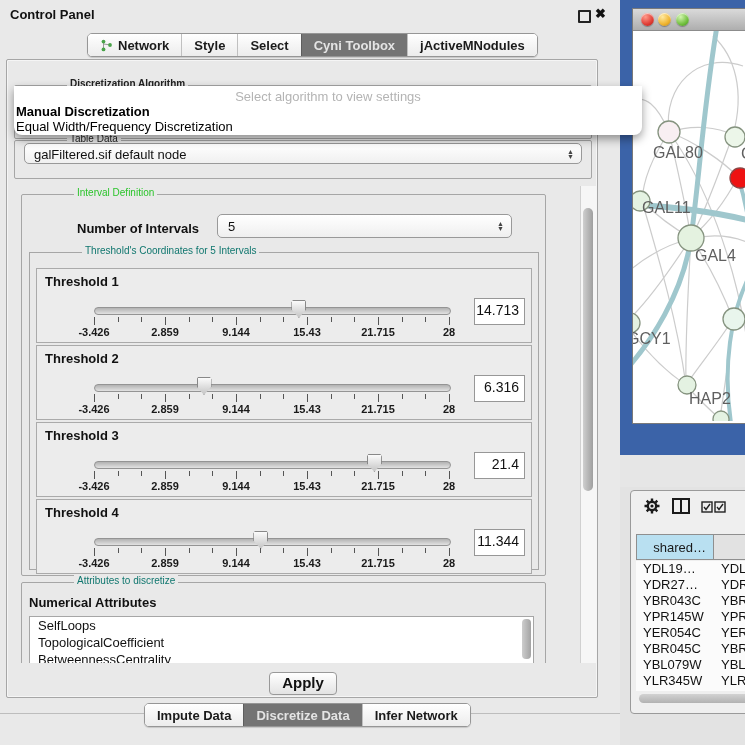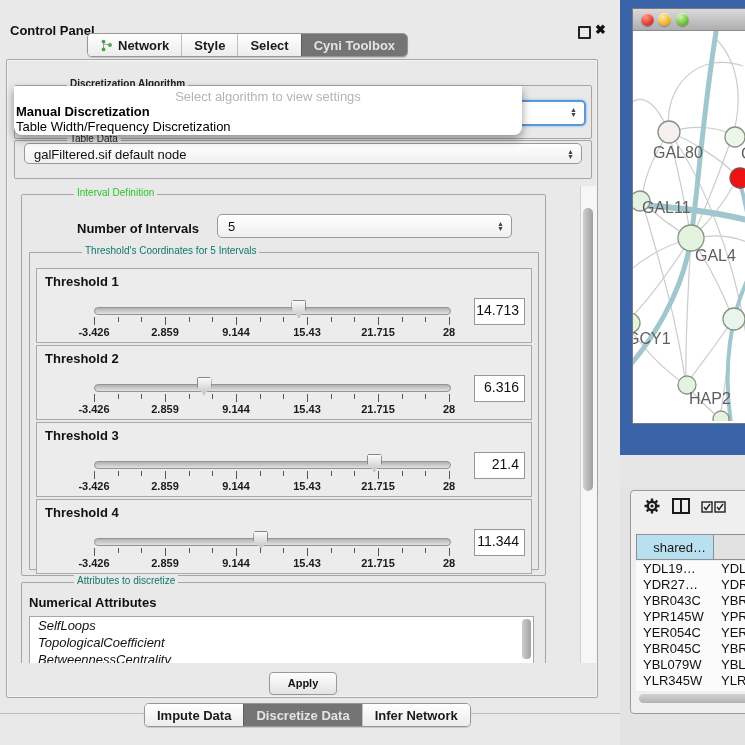--- a/index.html
+++ b/index.html
@@ -1,20 +1,20 @@
 <!DOCTYPE html>
 <html><head>
 <meta charset="utf-8">
 <style>
   html,body{margin:0;padding:0;}
   body{width:745px;height:745px;overflow:hidden;font-family:"Liberation Sans",sans-serif;background:#e6e6e6;}
   #root{position:relative;width:745px;height:745px;background:#e6e6e6;}
   
   #left{position:absolute;left:0;top:0;width:620px;height:745px;background:#e9e9e9;}
-  #titlebar{position:absolute;left:0;top:16px;width:728px;height:28px;}
+  #titlebar{position:absolute;left:0;top:0;width:728px;height:28px;}
   #panel-title{position:absolute;left:10px;top:7px;font-size:13px;font-weight:bold;color:#111;}
   #float-btn{position:absolute;left:578px;top:10px;width:9px;height:9px;border:2px solid #222;border-radius:1px;}
   #close-btn{position:absolute;left:595px;top:6px;font-size:13px;font-weight:bold;color:#111;}
   .tabrow{position:absolute;display:flex;height:22px;border:1px solid #969696;border-radius:5px;overflow:hidden;background:#fff;box-shadow:0 1px 1px rgba(0,0,0,.15);}
   .tab{display:flex;align-items:center;gap:5px;padding:0 12px;font-size:13px;font-weight:bold;color:#1a1a1a;background:linear-gradient(#ffffff,#ececec);border-left:1px solid #c0c0c0;}
   .tab:first-child{border-left:none;}
   .tab.selected{background:#747474;color:#e4e4e4;border-left:1px solid #5e5e5e;}
   #top-tabs{left:87px;top:33px;}
   #bottom-tabs{left:144px;top:703px;}
   #bottom-line{position:absolute;left:0;top:713px;width:620px;height:1px;background:#bdbdbd;}
@@ -22,21 +22,21 @@
   .groupbox{position:absolute;border:1px solid #a6a6a6;border-radius:2px;}
   .grouplabel{position:absolute;top:-8px;left:8px;background:#e9e9e9;padding:0 3px;font-size:10px;white-space:nowrap;margin-left:44px;}
   .g-green{color:#2bc42b;}
   .g-blue{color:#0f766e;}
   .g-dark{color:#222;font-weight:bold;}
   
   #alg-group{left:7px;top:25px;width:576px;height:52px;}
   #alg-combo{position:absolute;left:9px;top:14px;width:558px;height:22px;background:#fff;border:2px solid #5a99d8;border-radius:5px;box-shadow:0 0 3px #7db4e8;}
   .stepper{position:absolute;right:4px;top:2px;width:13px;height:16px;display:flex;flex-direction:column;align-items:center;justify-content:center;color:#444;font-size:7px;line-height:5px;}
   
-  #alg-popup{position:absolute;left:7px;top:26px;width:508px;height:49px;background:#fff;border-radius:0 0 8px 8px;box-shadow:0 4px 10px rgba(0,0,0,.4);z-index:6;}
+  #alg-popup{position:absolute;left:7px;top:26px;width:628px;height:49px;background:#fff;border-radius:0 0 8px 8px;box-shadow:0 4px 10px rgba(0,0,0,.4);z-index:6;}
   #alg-popup .prompt{position:absolute;left:0;top:3px;width:100%;text-align:center;font-size:13px;color:#b4b4b4;}
   #alg-popup .opt1{position:absolute;left:2px;top:18px;font-size:13px;font-weight:bold;color:#000;}
   #alg-popup .opt2{position:absolute;left:2px;top:33px;font-size:13px;color:#000;}
   
   #tdata-group{left:7px;top:80px;width:576px;height:37px;}
   #tdata-combo{position:absolute;left:9px;top:2px;width:558px;height:21px;background:linear-gradient(#ffffff,#f0f0f0);border:1px solid #999;border-radius:5px;font-size:13px;color:#111;line-height:21px;padding-left:9px;box-sizing:border-box;}
   
   #viewport{position:absolute;left:7px;top:126px;width:566px;height:477px;overflow:hidden;}
   #vscroll{position:absolute;left:573px;top:126px;width:15px;height:477px;background:#f6f6f6;border-left:1px solid #d0d0d0;}
   #vscroll .thumb{position:absolute;left:2px;top:22px;width:10px;height:283px;border-radius:5px;background:linear-gradient(90deg,#cfcfcf,#9f9f9f);}
@@ -51,23 +51,23 @@
   .th-thumb{position:absolute;top:31px;width:15px;height:18px;background:linear-gradient(#fbfbfb,#c6c6c6);border:1px solid #888;box-sizing:border-box;clip-path:polygon(10% 0,90% 0,100% 14%,100% 52%,50% 100%,0 52%,0 14%);}
   .th-ticks{position:absolute;left:0;top:48px;right:0;height:10px;}
   .th-ticks i{position:absolute;top:0;width:1px;height:5px;background:#555;}
   .th-ticks i.mj{height:8px;}
   .th-tlabels{position:absolute;left:0;top:57px;right:0;height:12px;}
   .th-tlabels b{position:absolute;transform:translateX(-50%);font-size:11px;color:#1a1a1a;white-space:nowrap;}
   .th-field{position:absolute;left:437px;top:29px;width:44px;height:22px;background:#fff;border:1px solid #979797;font-size:14px;color:#111;text-align:right;padding:3px 5px 0 0;}
   #attr-group{left:7px;top:396px;width:523px;height:130px;}
   #attr-title{position:absolute;left:7px;top:12px;font-size:13px;font-weight:bold;color:#111;}
   #attr-listbox{position:absolute;left:7px;top:33px;width:503px;height:90px;background:#fff;border:1px solid #a6a6a6;}
-  .attr-item{font-size:13px;color:#111;line-height:17px;padding-left:8px;font-style:italic;}
+  .attr-item{font-size:13px;color:#111;line-height:17px;padding-left:8px;}
   #attr-scroll{position:absolute;right:2px;top:2px;width:9px;height:40px;border-radius:4px;background:linear-gradient(90deg,#cdcdcd,#a3a3a3);}
-  #apply-btn{position:absolute;left:262px;top:612px;width:66px;height:21px;background:linear-gradient(#ffffff,#e3e3e3);border:1px solid #999;border-radius:4px;font-size:11px;font-weight:bold;color:#111;text-align:center;line-height:20px;}
+  #apply-btn{position:absolute;left:262px;top:612px;width:66px;height:21px;background:linear-gradient(#ffffff,#e3e3e3);border:1px solid #999;border-radius:4px;font-size:15px;font-weight:bold;color:#111;text-align:center;line-height:20px;}
   
   #right-top{position:absolute;left:620px;top:0;width:125px;height:455px;background:#3b63a8;}
   #netwin{position:absolute;left:632px;top:8px;width:125px;height:414px;border:1px solid #7a7a7a;background:#fff;}
   #netwin-titlebar{position:absolute;left:0;top:0;width:100%;height:21px;background:linear-gradient(#dadada,#aeaeae);border-bottom:1px solid #8c8c8c;}
   .tl{position:absolute;top:4px;width:13px;height:13px;border-radius:50%;box-shadow:inset 0 1px 1px rgba(255,255,255,.7),0 1px 1px rgba(0,0,0,.3);}
   #tl-red{left:8px;background:radial-gradient(circle at 35% 30%,#ff9a8a,#e03c34 60%,#a51e18);}
   #tl-yellow{left:25px;background:radial-gradient(circle at 35% 30%,#ffe9a0,#efb42f 60%,#b97e10);}
   #tl-green{left:43px;background:radial-gradient(circle at 35% 30%,#d2f5b0,#71bf3e 60%,#3f8c1d);}
   #netcanvas{position:absolute;left:0;top:22px;width:125px;height:390px;}
   
@@ -111,38 +111,41 @@
       </div>
       <div class="tab">
           <span>Style</span>
         </div>
       <div class="tab">
           <span>Select</span>
         </div>
       <div class="tab selected">
           <span>Cyni Toolbox</span>
         </div>
+      <div class="tab">
+          <span>jActiveMNodules</span>
+        </div>
     </div>
 
     <div id="outer-panel">
 
       <div class="groupbox" id="alg-group">
         <span class="grouplabel g-dark">Discretization Algorithm</span>
         <div id="alg-combo">
           <span class="stepper">
               <span>▲</span>
               <span>▼</span>
             </span>
         </div>
       </div>
 
       <div id="alg-popup">
         <div class="prompt">Select algorithm to view settings</div>
         <div class="opt1">Manual Discretization</div>
-        <div class="opt2">Table Width/Frequency Discretization</div>
+        <div class="opt2">Equal Width/Frequency Discretization</div>
       </div>
 
       <div class="groupbox" id="tdata-group">
         <span class="grouplabel g-dark" style="font-weight:normal;">Table Data</span>
         <div id="tdata-combo">
           <span>galFiltered.sif default node</span>
           <span class="stepper">
               <span>▲</span>
               <span>▼</span>
             </span>

